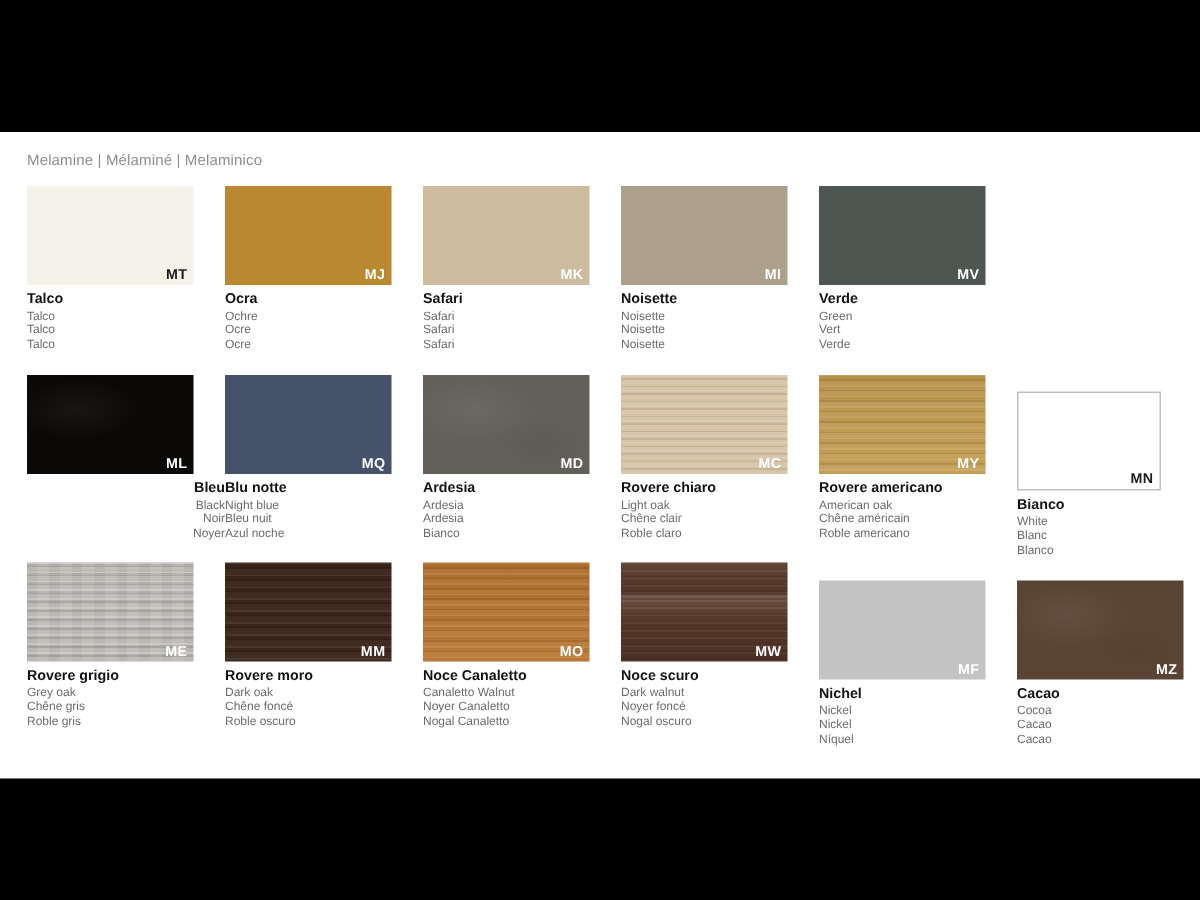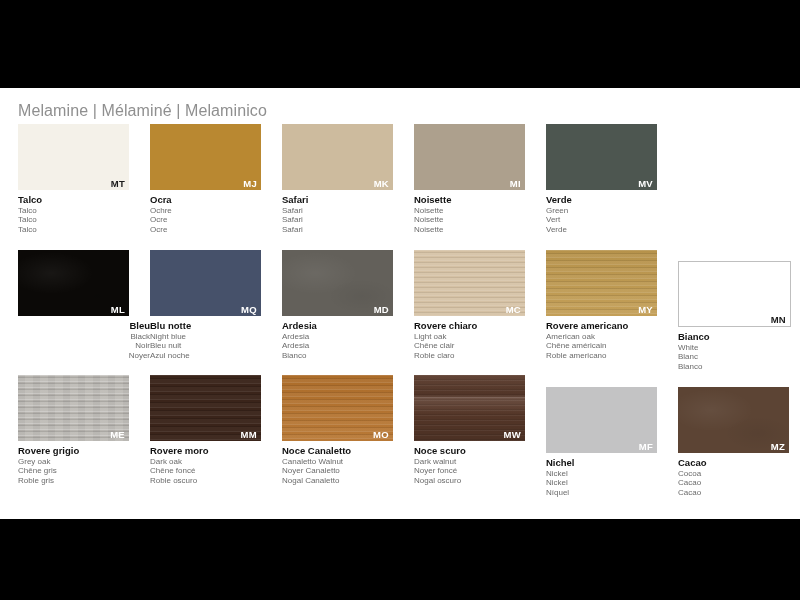--- a/index.html
+++ b/index.html
@@ -21,21 +21,21 @@
   #sheet {
     position: absolute;
     left: 0; top: 88px;
     width: 800px; height: 431px;
     background: #ffffff;
   }
 
   #page-title {
     position: absolute;
     left: 18px; top: 14px;
-    font-size: 16px;
+    font-size: 10px;
     color: #8f8f8f;
     letter-spacing: .1px;
     white-space: nowrap;
   }
 
   #grid {
     position: absolute;
     left: 0; top: 36px;
     width: 800px;
   }
@@ -50,21 +50,21 @@
     top: 0;
     width: 132px;
   }
 
   .swatch {
     position: relative;
     width: 111px;
     height: 66px;
     overflow: hidden;
   }
-  .swatch.wide { width: 113px; }
+  .swatch.wide { width: 96px; }
   .swatch.bordered { border: 1px solid #bfbfbf; background: #ffffff; }
 
   .code {
     position: absolute;
     right: 4px; bottom: 2px;
     font-size: 9.5px;
     font-weight: bold;
     letter-spacing: .3px;
     line-height: 1;
     z-index: 3;

